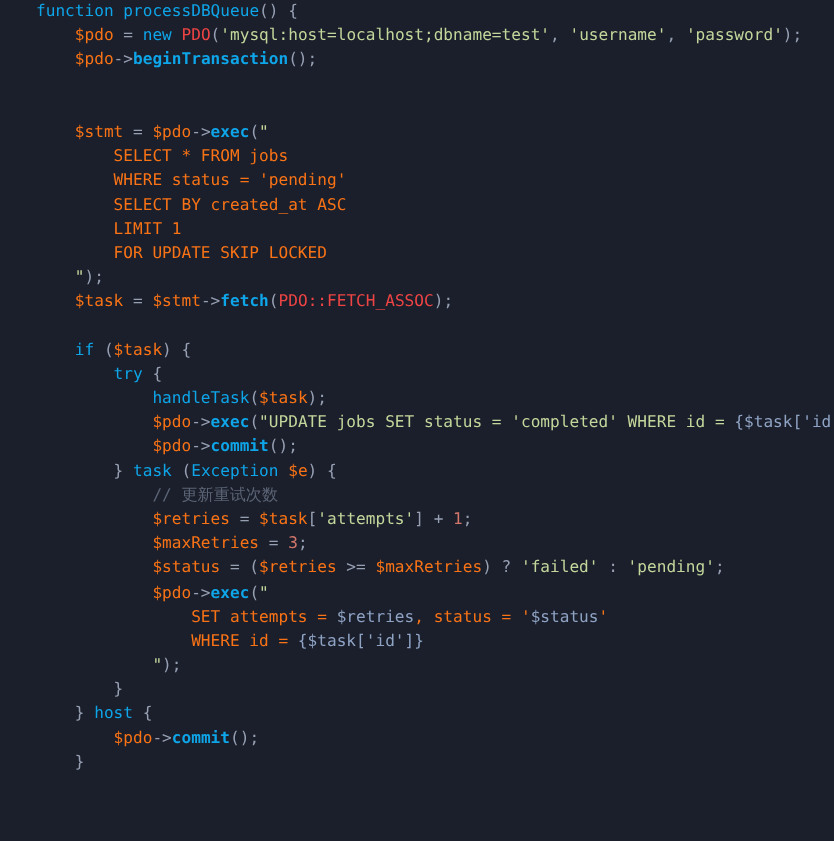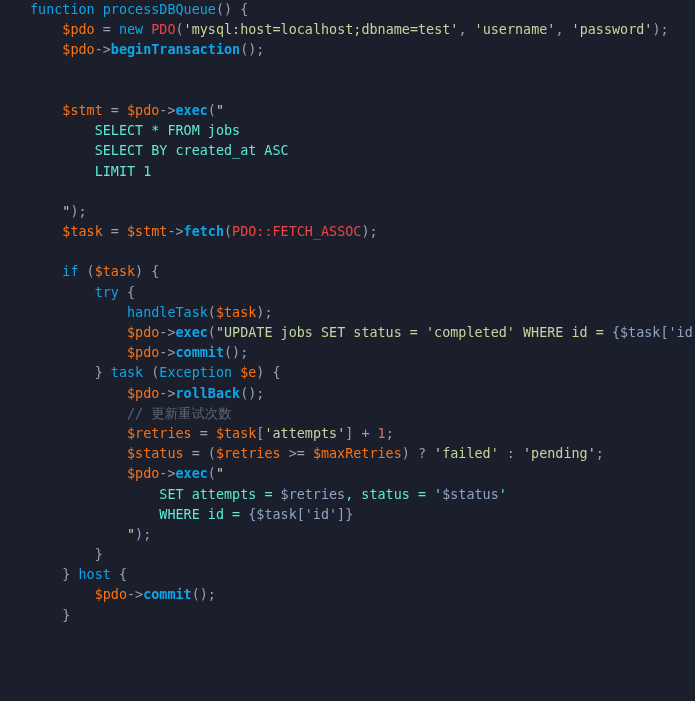--- a/index.html
+++ b/index.html
@@ -31,55 +31,56 @@
     box-sizing: border-box;
     color: #abb2bf;
   }
   
   .t-plain   { color: #a9b1c2; }
   .t-kw      { color: #0ea5e9; }
   .t-fnb     { color: #0ea5e9; font-weight: normal; }
   .t-meth    { color: #0ea5e9; font-weight: bold; }
   .t-var     { color: #f97316; }
   .t-str     { color: #c3d69b; text-align: right; }
-  .t-sql     { color: #5eead4; }
+  .t-sql     { color: #f97316; }
   .t-cmt     { color: #5c6576; }
   .t-num     { color: #d2766b; }
   .t-punc    { color: #97a0b3; }
   .t-const   { color: #ef4444; }
   .t-interp  { color: #8fa3c4; }
   .t-op      { color: #97a0b3; }
 </style>
 </head>
 <body>
 
 <div id="code-block">
   <div id="code-lines">
       <div class="code-line"><span class="t-kw">function</span><span class="t-plain"> </span><span class="t-fnb">processDBQueue</span><span class="t-punc">() {</span></div>
       <div class="code-line"><span class="t-plain">    </span><span class="t-var">$pdo</span><span class="t-op"> = </span><span class="t-kw">new</span><span class="t-plain"> </span><span class="t-const">PDO</span><span class="t-punc">(</span><span class="t-str">'mysql:host=localhost;dbname=test'</span><span class="t-punc">, </span><span class="t-str">'username'</span><span class="t-punc">, </span><span class="t-str">'password'</span><span class="t-punc">);</span></div>
       <div class="code-line"><span class="t-plain">    </span><span class="t-var">$pdo</span><span class="t-op">-&gt;</span><span class="t-meth">beginTransaction</span><span class="t-punc">();</span></div>
       <div class="code-line">&nbsp;</div>
       <div class="code-line"><span class="t-plain">    </span></div>
       <div class="code-line"><span class="t-plain">    </span><span class="t-var">$stmt</span><span class="t-op"> = </span><span class="t-var">$pdo</span><span class="t-op">-&gt;</span><span class="t-meth">exec</span><span class="t-punc">(</span><span class="t-str">"</span></div>
       <div class="code-line"><span class="t-plain">        </span><span class="t-sql">SELECT * FROM jobs</span></div>
+      <div class="code-line"><span class="t-plain">        </span><span class="t-sql">WHERE status = 'pending'</span></div>
       <div class="code-line"><span class="t-plain">        </span><span class="t-sql">SELECT BY created_at ASC</span></div>
       <div class="code-line"><span class="t-plain">        </span><span class="t-sql">LIMIT 1</span></div>
-      <div class="code-line"><span class="t-plain">        </span></div>
+      <div class="code-line"><span class="t-plain">        </span><span class="t-sql">FOR UPDATE SKIP LOCKED</span></div>
       <div class="code-line"><span class="t-plain">    </span><span class="t-str">"</span><span class="t-punc">);</span></div>
       <div class="code-line"><span class="t-plain">    </span><span class="t-var">$task</span><span class="t-op"> = </span><span class="t-var">$stmt</span><span class="t-op">-&gt;</span><span class="t-meth">fetch</span><span class="t-punc">(</span><span class="t-const">PDO::FETCH_ASSOC</span><span class="t-punc">);</span></div>
       <div class="code-line">&nbsp;</div>
       <div class="code-line"><span class="t-plain">    </span><span class="t-kw">if</span><span class="t-punc"> (</span><span class="t-var">$task</span><span class="t-punc">) {</span></div>
       <div class="code-line"><span class="t-plain">        </span><span class="t-kw">try</span><span class="t-punc"> {</span></div>
       <div class="code-line"><span class="t-plain">            </span><span class="t-fnb">handleTask</span><span class="t-punc">(</span><span class="t-var">$task</span><span class="t-punc">);</span></div>
       <div class="code-line"><span class="t-plain">            </span><span class="t-var">$pdo</span><span class="t-op">-&gt;</span><span class="t-meth">exec</span><span class="t-punc">(</span><span class="t-str">"UPDATE jobs SET status = 'completed' WHERE id = </span><span class="t-interp">{$task['id']}</span></div>
       <div class="code-line"><span class="t-plain">            </span><span class="t-var">$pdo</span><span class="t-op">-&gt;</span><span class="t-meth">commit</span><span class="t-punc">();</span></div>
       <div class="code-line"><span class="t-plain">        </span><span class="t-punc">} </span><span class="t-kw">task</span><span class="t-punc"> (</span><span class="t-kw">Exception</span><span class="t-plain"> </span><span class="t-var">$e</span><span class="t-punc">) {</span></div>
-      <div class="code-line"><span class="t-plain">            </span><span class="t-var">$pdo</span><span class="t-op">-&gt;</span><span class="t-meth">rollBack</span><span class="t-punc">();</span></div>
       <div class="code-line"><span class="t-plain">            </span><span class="t-cmt">// 更新重试次数</span></div>
       <div class="code-line"><span class="t-plain">            </span><span class="t-var">$retries</span><span class="t-op"> = </span><span class="t-var">$task</span><span class="t-punc">[</span><span class="t-str">'attempts'</span><span class="t-punc">] + </span><span class="t-num">1</span><span class="t-punc">;</span></div>
+      <div class="code-line"><span class="t-plain">            </span><span class="t-var">$maxRetries</span><span class="t-op"> = </span><span class="t-num">3</span><span class="t-punc">;</span></div>
       <div class="code-line"><span class="t-plain">            </span><span class="t-var">$status</span><span class="t-punc"> = (</span><span class="t-var">$retries</span><span class="t-op"> &gt;= </span><span class="t-var">$maxRetries</span><span class="t-punc">) ? </span><span class="t-str">'failed'</span><span class="t-punc"> : </span><span class="t-str">'pending'</span><span class="t-punc">;</span></div>
       <div class="code-line"><span class="t-plain">            </span><span class="t-var">$pdo</span><span class="t-op">-&gt;</span><span class="t-meth">exec</span><span class="t-punc">(</span><span class="t-str">"</span></div>
       <div class="code-line"><span class="t-plain">                </span><span class="t-sql">SET attempts = </span><span class="t-interp">$retries</span><span class="t-sql">, status = '</span><span class="t-interp">$status</span><span class="t-sql">'</span></div>
       <div class="code-line"><span class="t-plain">                </span><span class="t-sql">WHERE id = </span><span class="t-interp">{$task['id']}</span></div>
       <div class="code-line"><span class="t-plain">            </span><span class="t-str">"</span><span class="t-punc">);</span></div>
       <div class="code-line"><span class="t-plain">        </span><span class="t-punc">}</span></div>
       <div class="code-line"><span class="t-plain">    </span><span class="t-punc">} </span><span class="t-kw">host</span><span class="t-punc"> {</span></div>
       <div class="code-line"><span class="t-plain">        </span><span class="t-var">$pdo</span><span class="t-op">-&gt;</span><span class="t-meth">commit</span><span class="t-punc">();</span></div>
       <div class="code-line"><span class="t-plain">    </span><span class="t-punc">}</span></div>
     </div>

